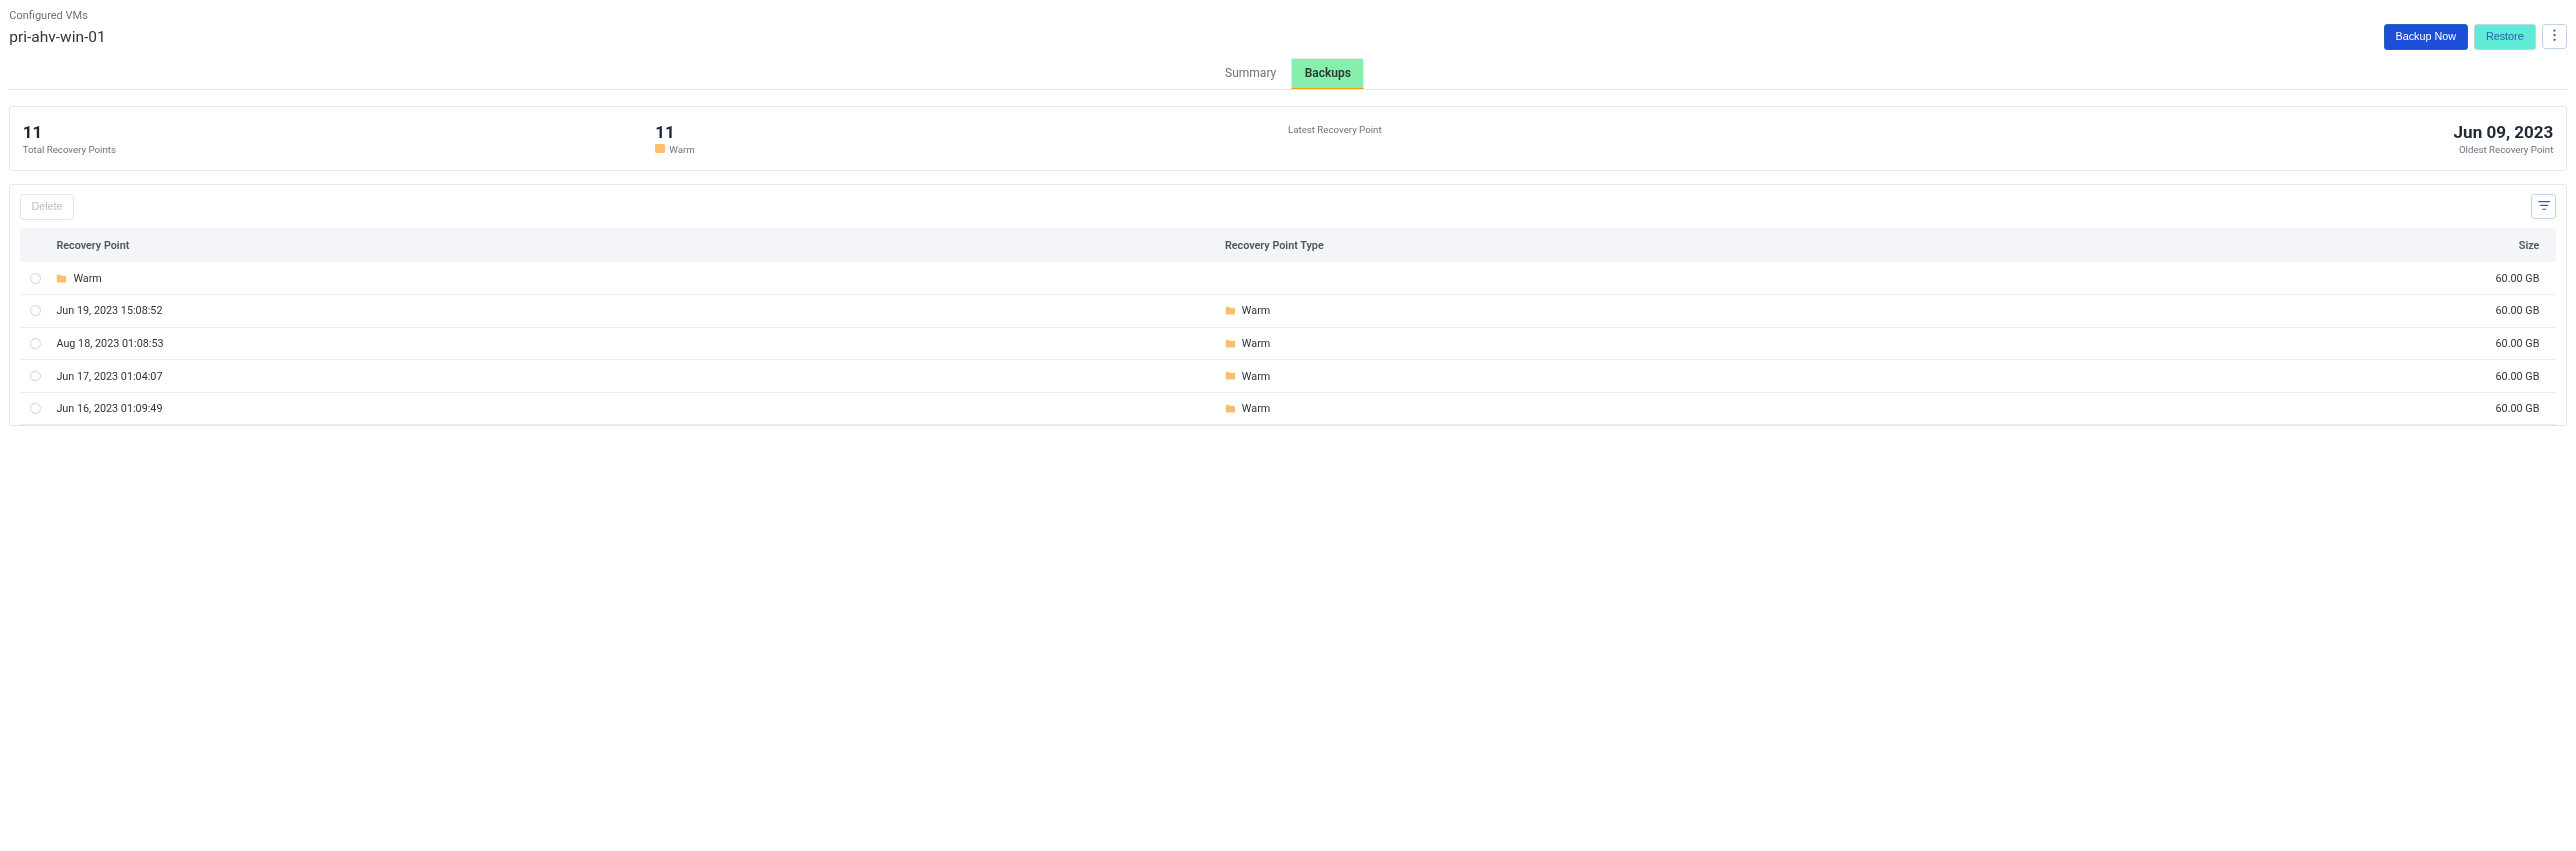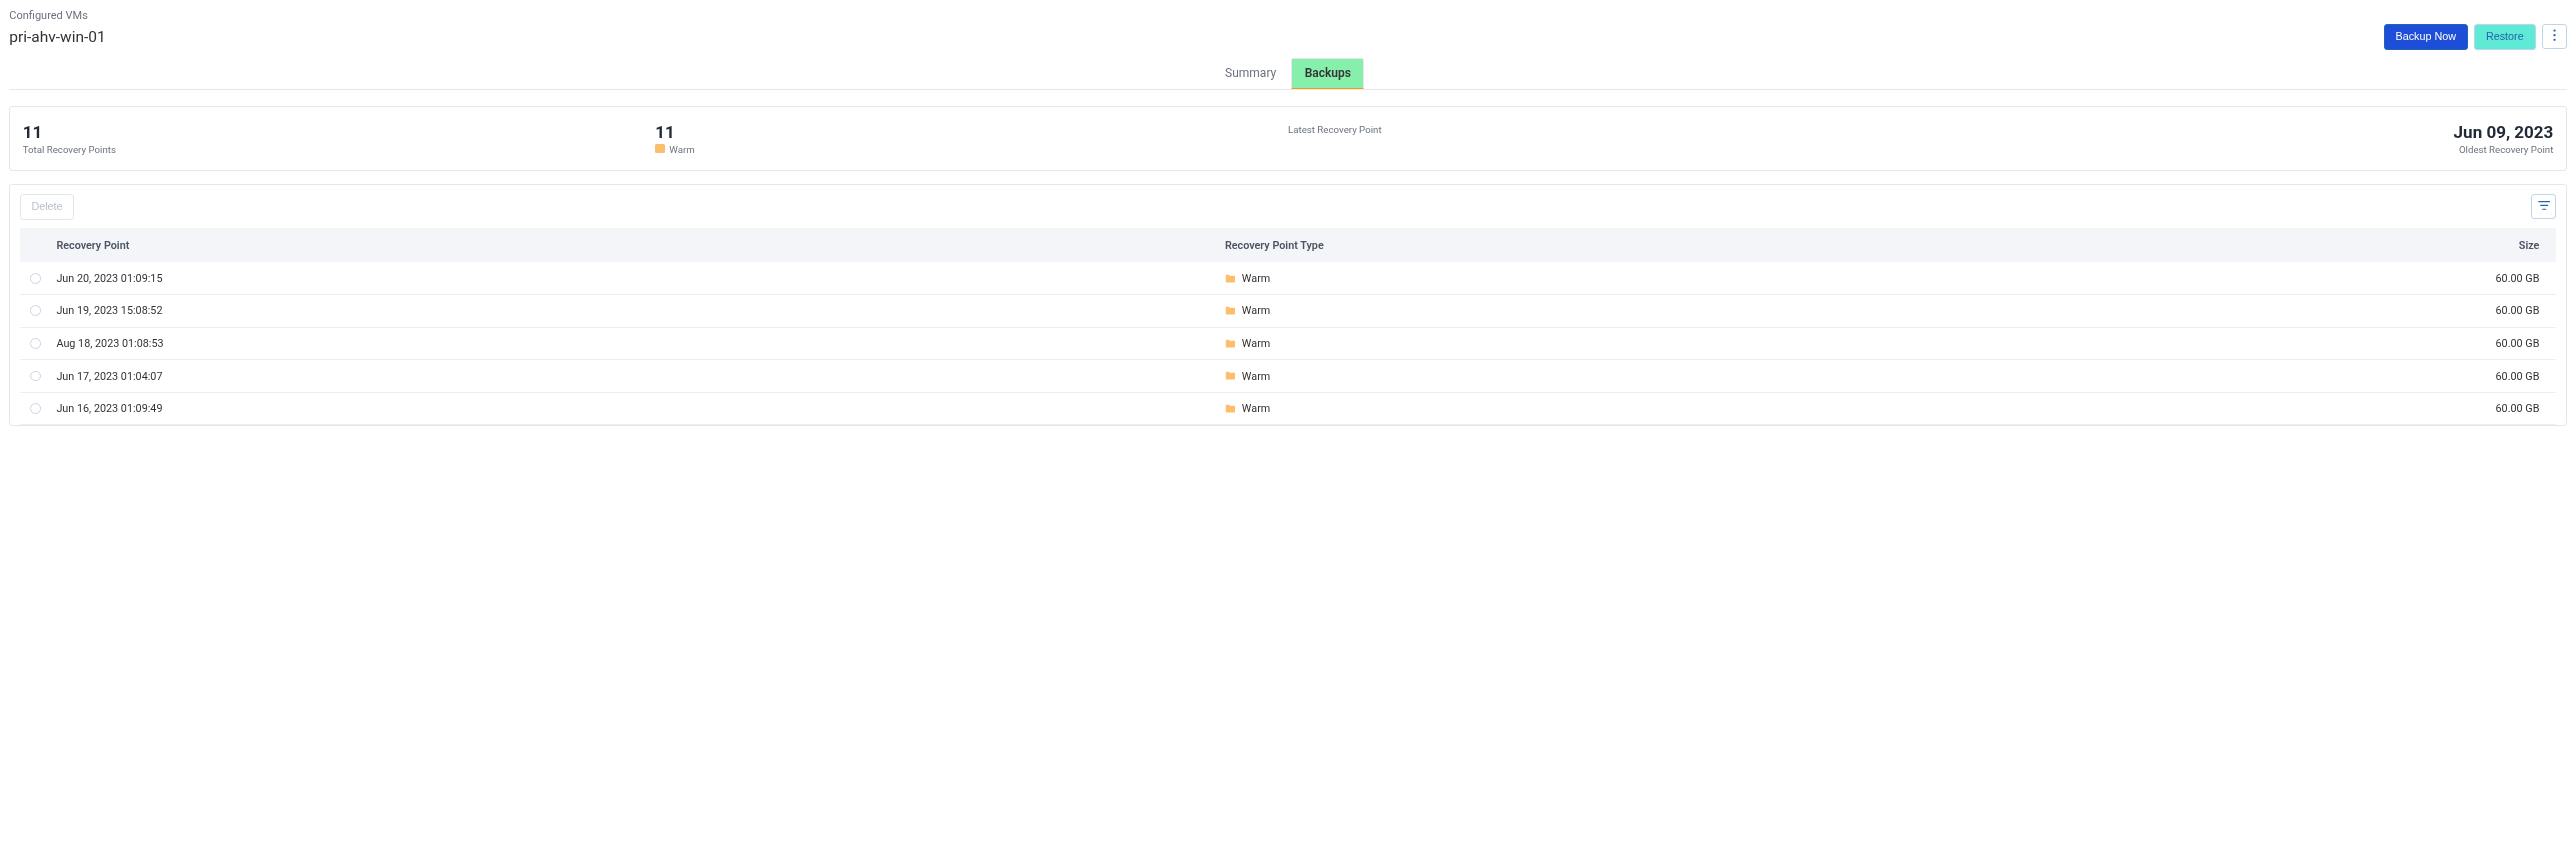--- a/index.html
+++ b/index.html
@@ -116,21 +116,20 @@
       <div class="col-rp">Recovery Point</div>
       <div class="col-type">Recovery Point Type</div>
       <div class="col-size">Size</div>
     </div>
 
     <div id="rows-container">
         <div class="row">
           <div class="col-check">
             <span class="radio-dot"></span>
           </div>
-          <div class="col-rp">Jun 20, 2023 01:09:15</div>
           <div class="col-type type-cell">
             <span class="folder-ic">
               <svg viewBox="0 0 14 12">
                 <path d="M1 2 C1 1.4 1.4 1 2 1 L5 1 L6.2 2.4 L12 2.4 C12.6 2.4 13 2.8 13 3.4 L13 10 C13 10.6 12.6 11 12 11 L2 11 C1.4 11 1 10.6 1 10 Z" fill="#fbbf6b"></path>
               </svg>
             </span>
             <span>Warm</span>
           </div>
           <div class="col-size size-cell">60.00 GB</div>
         </div>

